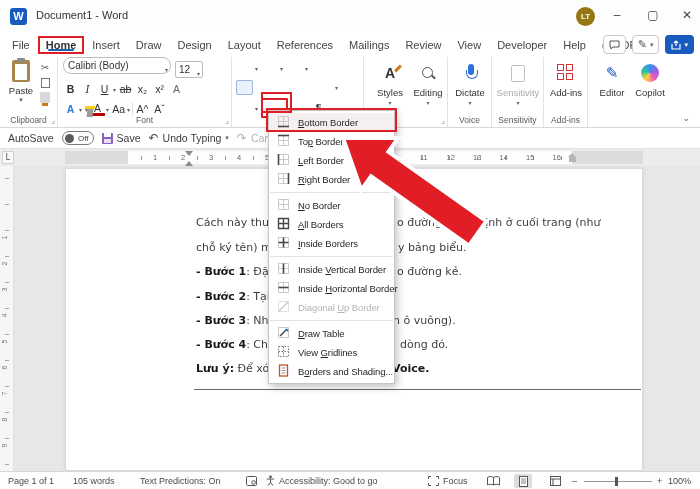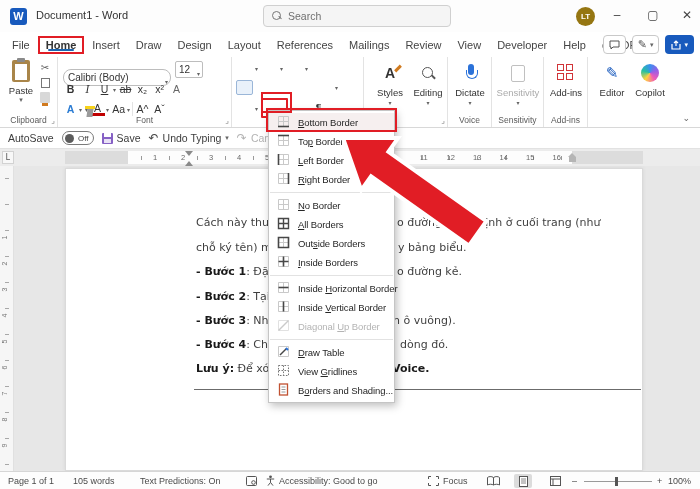--- a/index.html
+++ b/index.html
@@ -40,21 +40,21 @@
   .clipicon:before { content:""; position:absolute; left:3px; top:4px; width:12px; height:16px; background:#fff; }
   .clipicon:after { content:""; position:absolute; left:5px; top:-2px; width:8px; height:4px; background:#8a8a8a; border-radius:1px; }
   .pastebtn .blabel { font-size:9.5px; color:#333; margin-top:3px; }
   .clipcol { position:absolute; left:38px; top:4px; display:flex; flex-direction:column; gap:3px; }
   .smico { width:14px; height:13px; font-size:10px; color:#5f5f5f; text-align:center; line-height:13px; }
   .copyico { width:9px; height:10px; border:1px solid #777; position:relative; margin:1px auto; background:#fff; }
   .copyico:before { content:""; position:absolute; left:2px; top:-3px; width:9px; height:10px; border:1px solid #999; background:#fff; z-index:-1; }
   .fmtico { width:10px; height:11px; margin:0 auto; background:#d8d8d8; border-radius:1px; position:relative; }
   .fmtico:after { content:""; position:absolute; left:2px; bottom:-3px; width:6px; height:3px; background:#d07a1f; }
 
-  .fontname { position:absolute; left:5px; top:12px; width:108px; height:17px; border:1px solid #bdbdbd; border-radius:8px; font-size:10px; color:#333; line-height:15px; padding:0 4px; }
+  .fontname { position:absolute; left:5px; top:0; width:108px; height:17px; border:1px solid #bdbdbd; border-radius:8px; font-size:10px; color:#333; line-height:15px; padding:0 4px; }
   .fontsize { position:absolute; left:117px; top:4px; width:28px; height:17px; border:1px solid #bdbdbd; border-radius:2px; font-size:10px; color:#333; line-height:15px; padding:0 3px; }
   .ddchev { position:absolute; right:2px; top:5px; font-size:6px; color:#666; }
   .frow { position:absolute; left:5px; display:flex; align-items:center; gap:2px; }
   .fbtn { min-width:15px; height:16px; font-size:10.5px; color:#333; text-align:center; line-height:16px; padding:0 1px; white-space:nowrap; }
   .fchev { font-size:6px; color:#666; margin-left:-1px; }
   .ubar { text-decoration:underline; }
   .strike { text-decoration:line-through; }
   .fcolor { border-bottom:3px solid #c00000; line-height:12px; height:14px; }
   .fx { color:#2b7cd3; font-weight:bold; }
   .hlpen { width:12px; height:12px; position:relative; }
@@ -145,24 +145,20 @@
   .zoomthumb { position:absolute; top:5px; left:615px; width:3px; height:9px; background:#555; }
 </style>
 </head>
 <body>
 
 <div id="app">
 
   <div class="titlebar">
     <div class="appicon">W</div>
     <div class="doctitle">Document1  -  Word</div>
-    <div class="searchbox">
-      <span class="mag"></span>
-      <span class="searchtext">Search</span>
-    </div>
     <div class="avatar">LT</div>
     <div class="wbtn" style="left:602px;">–</div>
     <div class="wbtn" style="left:638px;">▢</div>
     <div class="wbtn" style="left:672px;">✕</div>
   </div>
 
   <div class="tabrow">
     <div id="tabs" style="display:flex; margin-left:4px;">
         <span class="tab">File</span>
         <span class="tab active">Home</span>
@@ -481,45 +477,38 @@
       </div>
       <div class="mi">
         <span style="opacity: 1;"><svg width="13" height="13" viewBox="0 0 13 13">
             <path d="M1.5 1.5 H11.5 V11.5 H1.5 Z M1.5 6.5 H11.5 M6.5 1.5 V11.5" fill="none" stroke="#474747" stroke-width="1.4"></path>
           </svg></span>
         <span class="mlabel"><u>A</u>ll Borders</span>
       </div>
       <div class="mi">
         <span style="opacity: 1;"><svg width="13" height="13" viewBox="0 0 13 13">
             <path d="M1.5 1.5 H11.5 V11.5 H1.5 Z M1.5 6.5 H11.5 M6.5 1.5 V11.5" fill="none" stroke="#c9c9c9" stroke-width="1"></path>
-            <path d="M1.5 1.5 H11.5 V11.5 H1.5 Z" fill="none" stroke="#474747" stroke-width="1.6"></path>
-          </svg></span>
-        <span class="mlabel">Out<u>s</u>ide Borders</span>
-      </div>
-      <div class="mi">
-        <span style="opacity: 1;"><svg width="13" height="13" viewBox="0 0 13 13">
-            <path d="M1.5 1.5 H11.5 V11.5 H1.5 Z M1.5 6.5 H11.5 M6.5 1.5 V11.5" fill="none" stroke="#c9c9c9" stroke-width="1"></path>
             <path d="M1.5 6.5 H11.5 M6.5 1.5 V11.5" fill="none" stroke="#474747" stroke-width="1.6"></path>
           </svg></span>
         <span class="mlabel"><u>I</u>nside Borders</span>
       </div>
       <div class="msep"></div>
       <div class="mi">
         <span style="opacity: 1;"><svg width="13" height="13" viewBox="0 0 13 13">
             <path d="M1.5 1.5 H11.5 V11.5 H1.5 Z M1.5 6.5 H11.5 M6.5 1.5 V11.5" fill="none" stroke="#c9c9c9" stroke-width="1"></path>
+            <path d="M6.5 1.5 V11.5" fill="none" stroke="#474747" stroke-width="1.6"></path>
+          </svg></span>
+        <span class="mlabel">Inside <u>V</u>ertical Border</span>
+      </div>
+      <div class="mi">
+        <span style="opacity: 1;"><svg width="13" height="13" viewBox="0 0 13 13">
+            <path d="M1.5 1.5 H11.5 V11.5 H1.5 Z M1.5 6.5 H11.5 M6.5 1.5 V11.5" fill="none" stroke="#c9c9c9" stroke-width="1"></path>
             <path d="M1.5 6.5 H11.5" fill="none" stroke="#474747" stroke-width="1.6"></path>
           </svg></span>
         <span class="mlabel">Inside <u>H</u>orizontal Border</span>
-      </div>
-      <div class="mi">
-        <span style="opacity: 1;"><svg width="13" height="13" viewBox="0 0 13 13">
-            <path d="M1.5 1.5 H11.5 V11.5 H1.5 Z M1.5 6.5 H11.5 M6.5 1.5 V11.5" fill="none" stroke="#c9c9c9" stroke-width="1"></path>
-            <path d="M6.5 1.5 V11.5" fill="none" stroke="#474747" stroke-width="1.6"></path>
-          </svg></span>
-        <span class="mlabel">Inside <u>V</u>ertical Border</span>
       </div>
       <div class="mi dis">
         <span style="opacity: 0.55;"><svg width="13" height="13" viewBox="0 0 13 13">
             <path d="M1.5 1.5 H11.5 V11.5 H1.5 Z" fill="none" stroke="#c9c9c9" stroke-width="1"></path>
             <path d="M1.5 11.5 L11.5 1.5" stroke="#9f9f9f" stroke-width="1.4"></path>
           </svg></span>
         <span class="mlabel">Diagonal <u>U</u>p Border</span>
       </div>
       <div class="msep"></div>
       <div class="mi">

